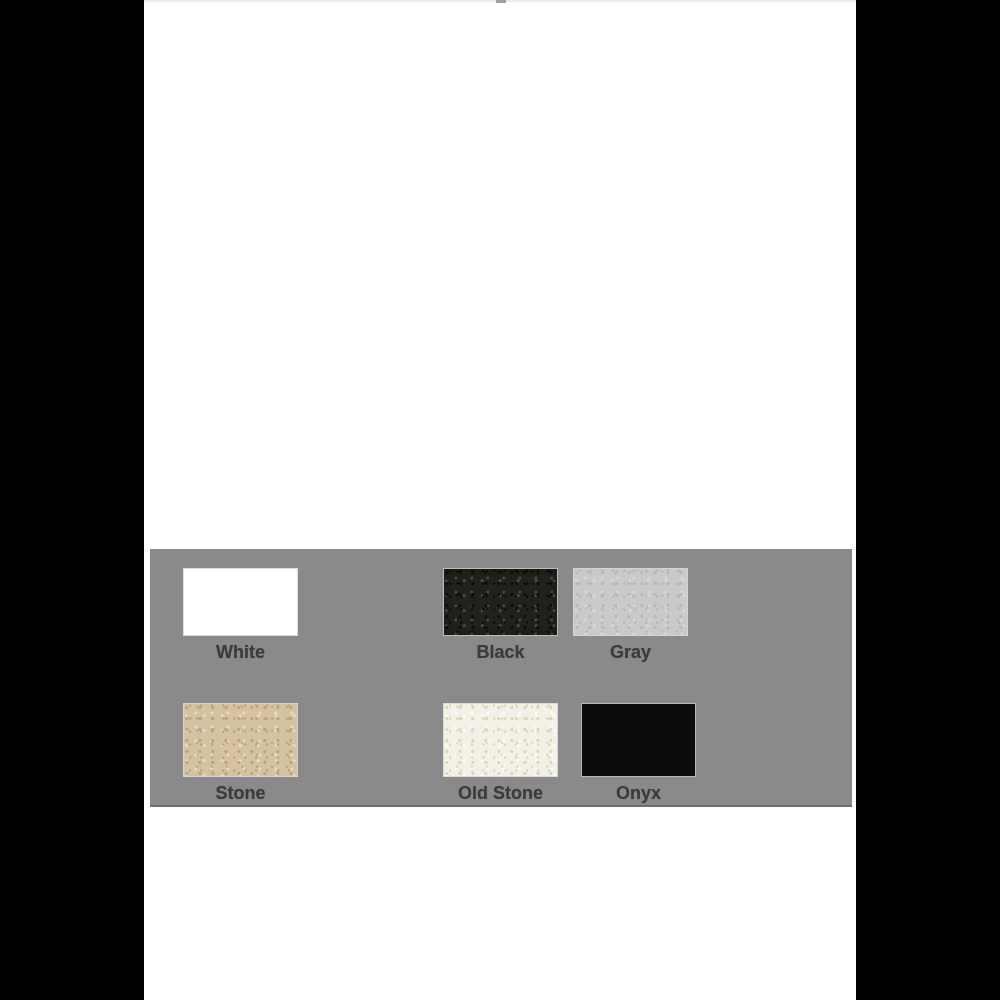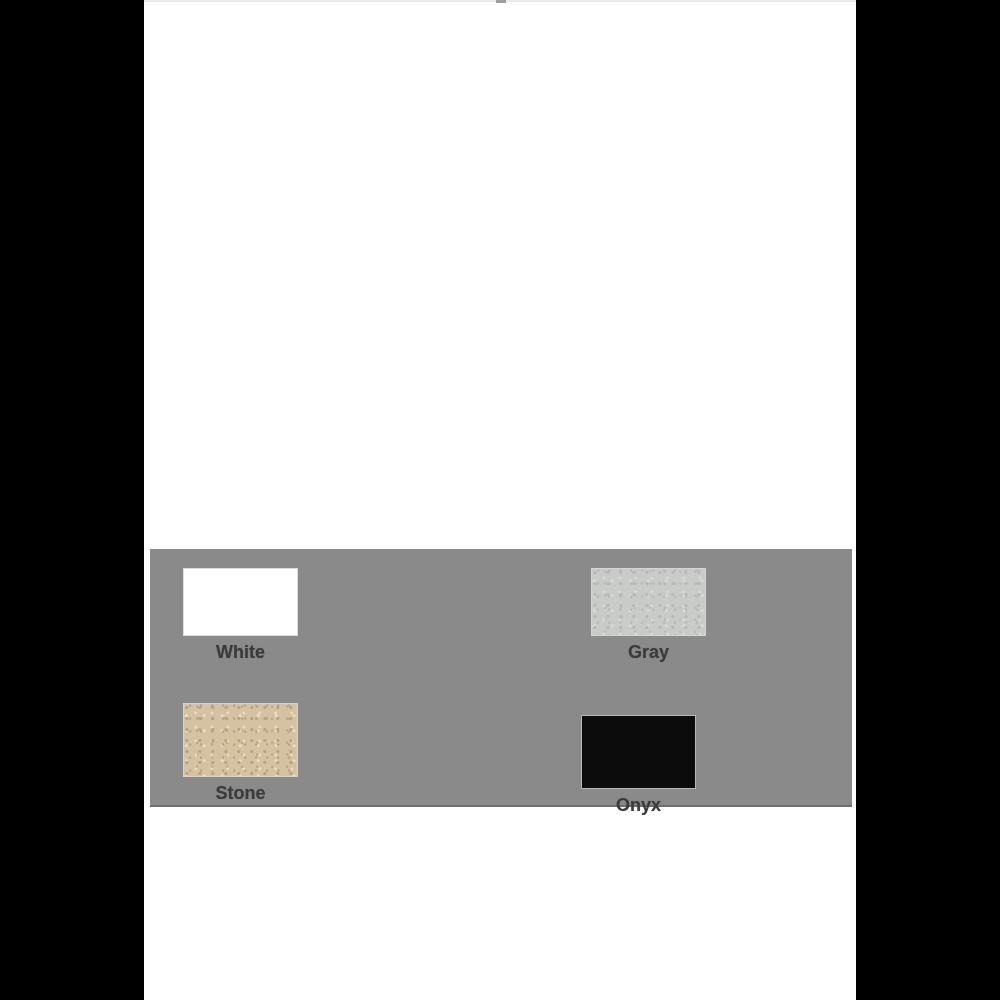--- a/index.html
+++ b/index.html
@@ -97,29 +97,37 @@
   <div class="bar left"></div>
 
   <div class="content">
     <div class="top-line"></div>
     <div class="top-tick"></div>
     <div class="panel" style="background: rgb(138, 138, 138); border-bottom-color: rgb(110, 110, 110);">
         <div class="cell" style="left: 33px; top: 19px;">
     <div class="swatch" style="height: 68px; --base: #ffffff; background-color: rgb(255, 255, 255);"></div>
     <div class="swatch-label" style="color: rgb(59, 59, 59);">White</div>
   </div>
-        <div class="cell" style="left: 423px; top: 19px; margin-left: 18px;">
+        <div class="cell" style="left: 293px; top: 19px;">
+    <div class="swatch textured shaded" style="height: 68px; --base: #21221b; background-color: rgb(33, 34, 27); --speck-d: #0e0f0a; --speck-l: #4c4e41;"></div>
+    <div class="swatch-label" style="color: rgb(59, 59, 59);">Black</div>
+  </div>
+        <div class="cell" style="left: 423px; top: 19px;">
     <div class="swatch textured" style="height: 68px; --base: #c9cbc8; background-color: rgb(201, 203, 200); --speck-d: #b7b9b6; --speck-l: #d8dad7;"></div>
     <div class="swatch-label" style="color: rgb(59, 59, 59);">Gray</div>
   </div>
         <div class="cell" style="left: 33px; top: 154px;">
     <div class="swatch textured" style="height: 74px; --base: #d5c2a3; background-color: rgb(213, 194, 163); --speck-d: #bda37c; --speck-l: #e8dcc4;"></div>
     <div class="swatch-label" style="color: rgb(59, 59, 59);">Stone</div>
   </div>
-        <div class="cell" style="left: 423px; top: 166px; padding-left: 8px;">
+        <div class="cell" style="left: 293px; top: 154px;">
+    <div class="swatch textured" style="height: 74px; --base: #f3f1e7; background-color: rgb(243, 241, 231); --speck-d: #ded6b9; --speck-l: #fcfbf5;"></div>
+    <div class="swatch-label" style="color: rgb(59, 59, 59);">Old Stone</div>
+  </div>
+        <div class="cell" style="left: 423px; top: 154px; padding-left: 8px;">
     <div class="swatch" style="height: 74px; --base: #0c0c0c; background-color: rgb(12, 12, 12);"></div>
     <div class="swatch-label" style="color: rgb(59, 59, 59);">Onyx</div>
   </div>
       </div>
   </div>
 
   <div class="bar right"></div>
 </div>
 
 </body></html>

